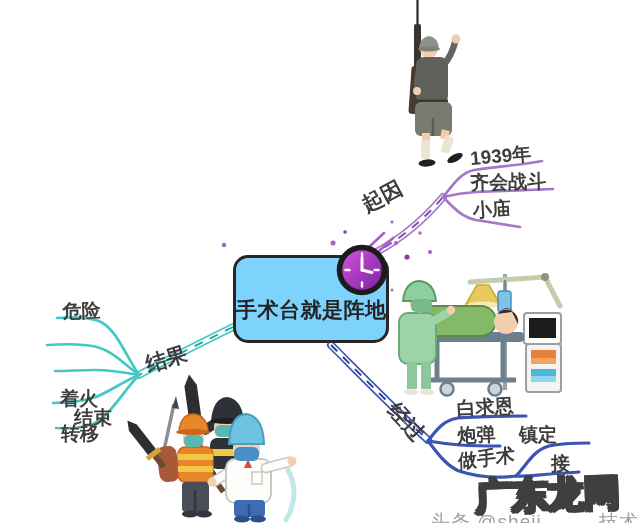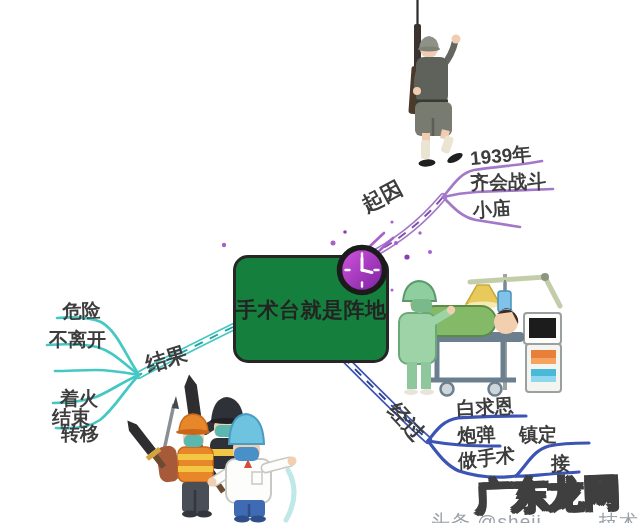--- a/index.html
+++ b/index.html
@@ -14,22 +14,22 @@
   .road-d{fill:none;stroke-width:1.9;stroke-dasharray:9 8;}
   .cause-o{stroke:var(--c-cause);} .cause-d{stroke:#7c4fa8;}
   .result-o{stroke:var(--c-result);} .result-d{stroke:#21a39f;}
   .process-o{stroke:var(--c-process);} .process-d{stroke:#2c3f96;}
   .fan{fill:none;stroke-linecap:round;}
   .fan.cause{stroke:var(--c-cause);stroke-width:2.7;}
   .fan.result{stroke:var(--c-result);stroke-width:2.7;}
   .fan.process{stroke:var(--c-process);stroke-width:3.2;}
   
   .center-box{
-    position:absolute;left:233px;top:255px;width:156px;height:108px;
-    background:#15803d;border:3.5px solid #262626;border-radius:15px;box-sizing:border-box;
+    position:absolute;left:233px;top:255px;width:156px;height:88px;
+    background:#7dd3fc;border:3.5px solid #262626;border-radius:15px;box-sizing:border-box;
     z-index:3;
   }
   .center-title{
     position:absolute;left:0;right:0;top:38px;text-align:center;
     font-size:21px;font-weight:800;color:#232323;letter-spacing:0.5px;white-space:nowrap;
   }
   #clock{z-index:4;}
   
   .lbl{position:absolute;color:var(--c-text);white-space:nowrap;z-index:5;
        transform-origin:left top;font-weight:700;}
@@ -38,21 +38,21 @@
   .lbl-cause{left:357px;top:194px;transform:rotate(-28deg);}
   .lbl-result{left:142px;top:352px;transform:rotate(-17deg);}
   .lbl-process{left:402px;top:397px;transform:rotate(47deg);}
   .lbl-c0{left:469px;top:146px;transform:rotate(-5deg);}
   .lbl-c1{left:470px;top:170px;transform:rotate(-1deg);}
   .lbl-c2{left:472px;top:198px;transform:rotate(-4deg);}
   .lbl-r0{left:62px;top:299px;transform:rotate(-2deg);}
   .lbl-r1{left:49px;top:327px;}
   .lbl-r2{left:60px;top:350px;margin-top:36px;}
   .lbl-r3{left:61px;top:399px;margin-top:22px;}
-  .lbl-r4{left:52px;top:405px;}
+  .lbl-r4{left:74px;top:405px;}
   .lbl-p0{left:456px;top:396px;transform:rotate(-3deg);}
   .lbl-p1{left:457px;top:423px;transform:rotate(-2deg);}
   .lbl-p2{left:458px;top:449px;transform:rotate(-7deg) skewX(-6deg);}
   .lbl-s0{left:519px;top:422px;}
   .lbl-s1{left:551px;top:451px;}
   
   .wm{position:absolute;color:#9ba1a8;font-size:19px;z-index:6;white-space:nowrap;letter-spacing:1px;margin-top:20px;}
   .wm-left{left:431px;top:489px;}
   .wm-right{left:599px;top:489px;text-align:right;}
   .wm-overlay{
@@ -264,21 +264,20 @@
 
   <div class="lbl main-lbl lbl-cause">起因</div>
   <div class="lbl main-lbl lbl-result">结果</div>
   <div class="lbl main-lbl lbl-process">经过</div>
 
   <div class="lbl sub-lbl lbl-c0">1939年</div>
   <div class="lbl sub-lbl lbl-c1">齐会战斗</div>
   <div class="lbl sub-lbl lbl-c2">小庙</div>
 
   <div class="lbl sub-lbl lbl-r0">危险</div>
-  <div class="lbl sub-lbl lbl-r1">不离开</div>
   <div class="lbl sub-lbl lbl-r2">着火</div>
   <div class="lbl sub-lbl lbl-r3">转移</div>
   <div class="lbl sub-lbl lbl-r4">结束</div>
 
   <div class="lbl sub-lbl lbl-p0">白求恩</div>
   <div class="lbl sub-lbl lbl-p1">炮弹</div>
   <div class="lbl sub-lbl lbl-p2">做手术</div>
   <div class="lbl sub-lbl lbl-s0">镇定</div>
   <div class="lbl sub-lbl lbl-s1">接</div>
 

